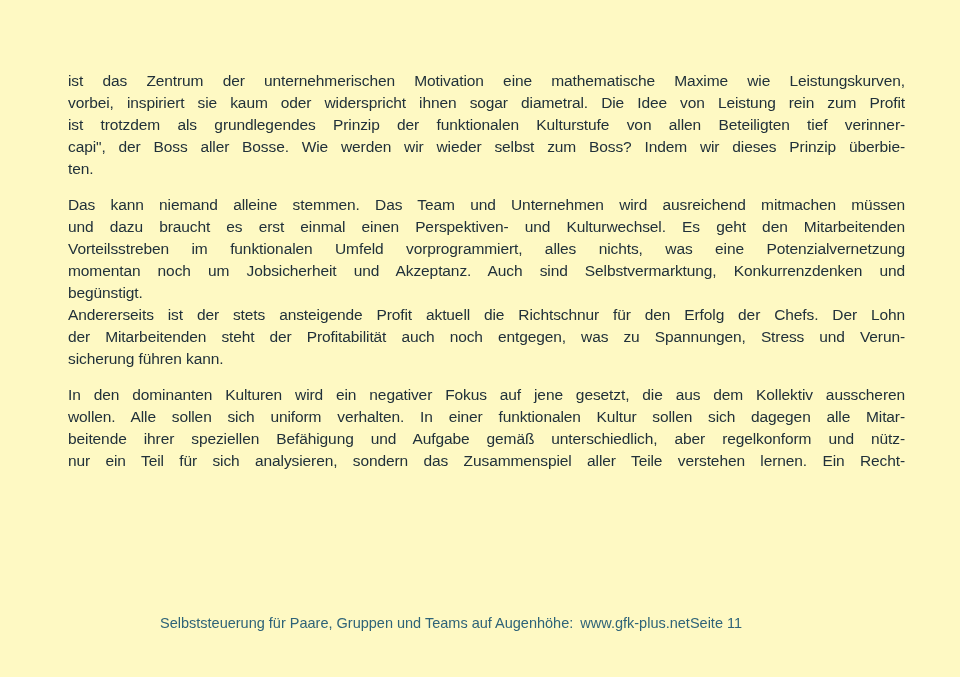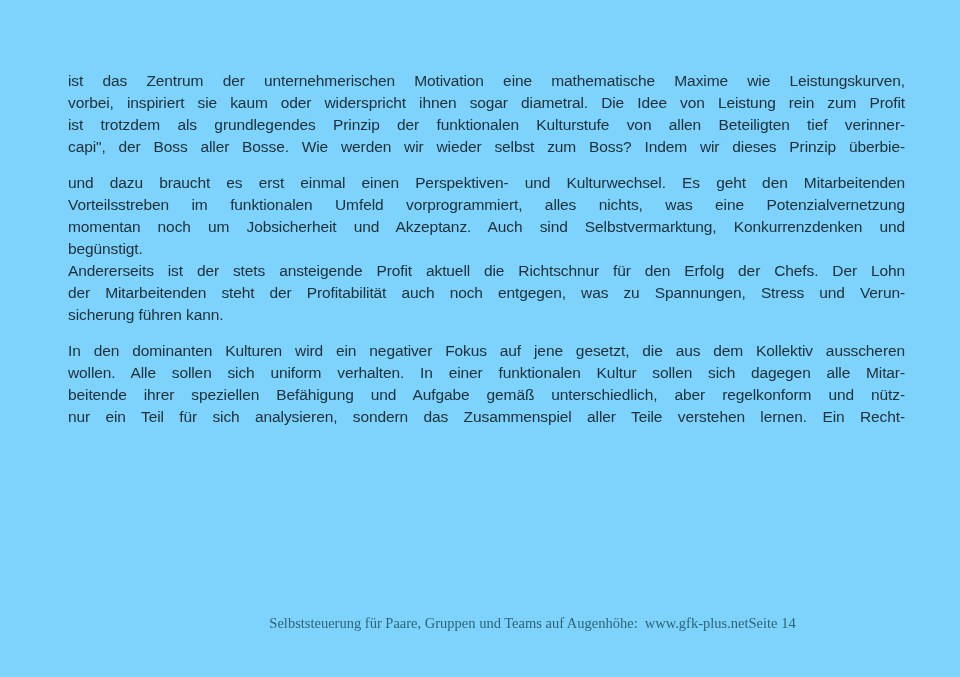--- a/index.html
+++ b/index.html
@@ -4,21 +4,21 @@
 <style>
   html, body {
     margin: 0;
     padding: 0;
     background: #ffffff;
   }
   .page {
     position: relative;
     width: 960px;
     height: 677px;
-    background: #7dd3fc;
+    background: #fef9c3;
     overflow: hidden;
     font-family: "Liberation Sans", sans-serif;
   }
   .content {
     position: absolute;
     left: 68px;
     top: 70px;
     width: 837px;
     color: #21313a;
     font-size: 15.5px;
@@ -37,23 +37,23 @@
   .line.just {
     text-align: justify;
     text-align-last: justify;
   }
   .footer {
     position: absolute;
     left: 68px;
     right: 55px;
     top: 614px;
     display: flex;
-    justify-content: center;
+    justify-content: flex-start;
     align-items: baseline;
-    font-family: Liberation Serif, serif;
+    font-family: Liberation Sans, sans-serif;
     font-size: 14.5px;
     line-height: 19px;
     color: #2e6378;
   }
   .footer-left {
     margin-left: 92px;
   }
   .footer-url {
     margin-left: 7px;
     text-decoration: none;
@@ -69,38 +69,40 @@
 
 <div class="page">
 
   <div class="content">
 
   <div class="paragraph">
         <div class="line just">ist das Zentrum der unternehmerischen Motivation eine mathematische Maxime wie Leistungskurven,</div>
         <div class="line just">vorbei, inspiriert sie kaum oder widerspricht ihnen sogar diametral. Die Idee von Leistung rein zum Profit</div>
         <div class="line just">ist trotzdem als grundlegendes Prinzip der funktionalen Kulturstufe von allen Beteiligten tief verinner-</div>
         <div class="line just">capi", der Boss aller Bosse. Wie werden wir wieder selbst zum Boss? Indem wir dieses Prinzip überbie-</div>
+        <div class="line">ten.</div>
       </div>
       <div class="paragraph">
+        <div class="line just">Das kann niemand alleine stemmen. Das Team und Unternehmen wird ausreichend mitmachen müssen</div>
         <div class="line just">und dazu braucht es erst einmal einen Perspektiven- und Kulturwechsel. Es geht den Mitarbeitenden</div>
         <div class="line just">Vorteilsstreben im funktionalen Umfeld vorprogrammiert, alles nichts, was eine Potenzialvernetzung</div>
         <div class="line just">momentan noch um Jobsicherheit und Akzeptanz. Auch sind Selbstvermarktung, Konkurrenzdenken und</div>
         <div class="line">begünstigt.</div>
         <div class="line just">Andererseits ist der stets ansteigende Profit aktuell die Richtschnur für den Erfolg der Chefs. Der Lohn</div>
         <div class="line just">der Mitarbeitenden steht der Profitabilität auch noch entgegen, was zu Spannungen, Stress und Verun-</div>
         <div class="line">sicherung führen kann.</div>
       </div>
       <div class="paragraph">
         <div class="line just">In den dominanten Kulturen wird ein negativer Fokus auf jene gesetzt, die aus dem Kollektiv ausscheren</div>
         <div class="line just">wollen. Alle sollen sich uniform verhalten. In einer funktionalen Kultur sollen sich dagegen alle Mitar-</div>
         <div class="line just">beitende ihrer speziellen Befähigung und Aufgabe gemäß unterschiedlich, aber regelkonform und nütz-</div>
         <div class="line just">nur ein Teil für sich analysieren, sondern das Zusammenspiel aller Teile verstehen lernen. Ein Recht-</div>
       </div>
     </div>
 
   <div class="footer">
     <div class="footer-left">
       <span>Selbststeuerung für Paare, Gruppen und Teams auf Augenhöhe:</span><span class="footer-url">www.gfk-plus.net</span>
     </div>
-    <div class="footer-right">Seite 14</div>
+    <div class="footer-right">Seite 11</div>
   </div>
 
 </div>
 
 </body></html>

